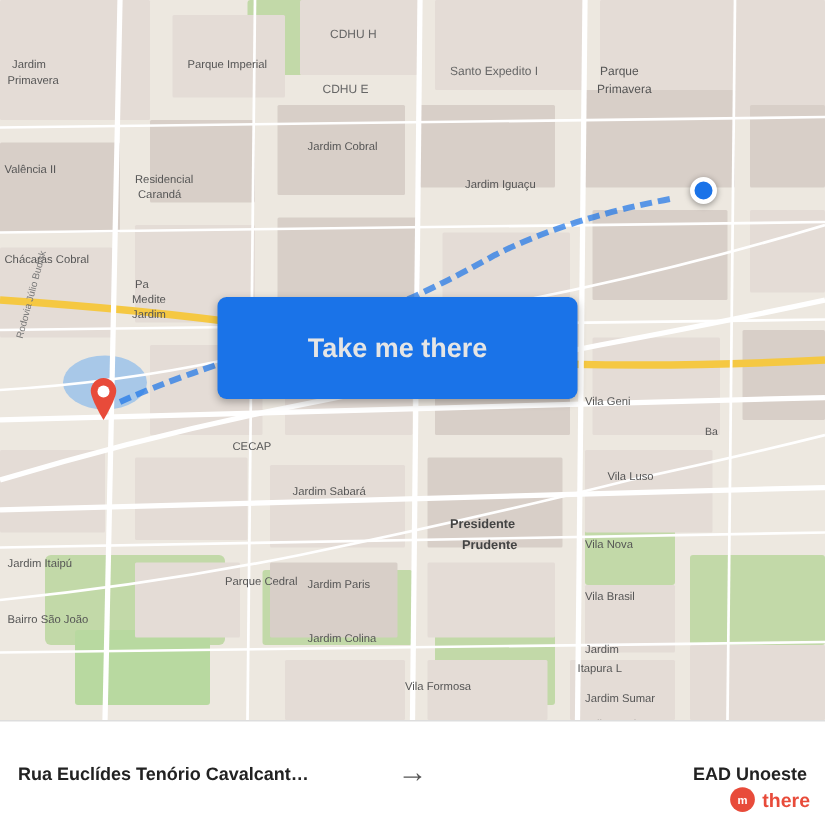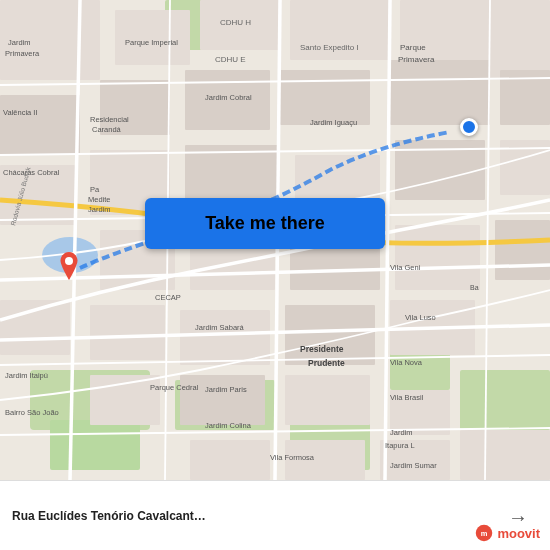--- a/index.html
+++ b/index.html
@@ -19,23 +19,23 @@
       top: 0; left: 0;
       width: 100%; height: 100%;
     }
 
     
     #take-me-there-btn {
       position: absolute;
       top: 198px;
       left: 145px;
       width: 240px;
-      height: 51px;
+      height: 68px;
       background-color: #1a73e8;
-      color: #000000;
+      color: #e5e5e5;
       border: none;
       border-radius: 6px;
       font-size: 18px;
       font-weight: bold;
       cursor: pointer;
       display: flex;
       align-items: center;
       justify-content: center;
       box-shadow: 0 2px 6px rgba(0,0,0,0.3);
     }
@@ -262,21 +262,24 @@
 
 </div>
 
 <div id="bottom-bar">
   <div id="route-from-container" style="flex:1; display:flex; flex-direction:column; justify-content:center;">
     <span id="route-from" style="font-size:12px; font-weight:bold; color:#222; max-width:200px; overflow:hidden; text-overflow:ellipsis; white-space:nowrap;">Rua Euclídes Tenório Cavalcante, 88</span>
   </div>
   <div id="arrow-icon" style="width:40px; display:flex; align-items:center; justify-content:center; color:#555; font-size:20px;">
     <span>→</span>
   </div>
+  <div id="route-to-container" style="flex:1; display:flex; flex-direction:column; justify-content:center; align-items:flex-end;">
+    <span id="route-to" style="font-size:12px; font-weight:bold; color:#222;">EAD Unoeste</span>
+  </div>
 
   <div id="moovit-logo" style="position:absolute; right:10px; bottom:8px; display:flex; align-items:center; gap:4px;">
     <svg width="18" height="18" viewBox="0 0 24 24">
       <circle cx="12" cy="12" r="11" fill="#e84b3a"></circle>
       <text x="12" y="16" text-anchor="middle" font-size="10" fill="white" font-family="Arial" font-weight="bold">m</text>
     </svg>
-    <span style="font-size:13px; color:#e84b3a; font-weight:bold;">moovit</span>
+    <span style="font-size:13px; color:#e84b3a; font-weight:bold;">there</span>
   </div>
 </div>
 
 </body></html>

